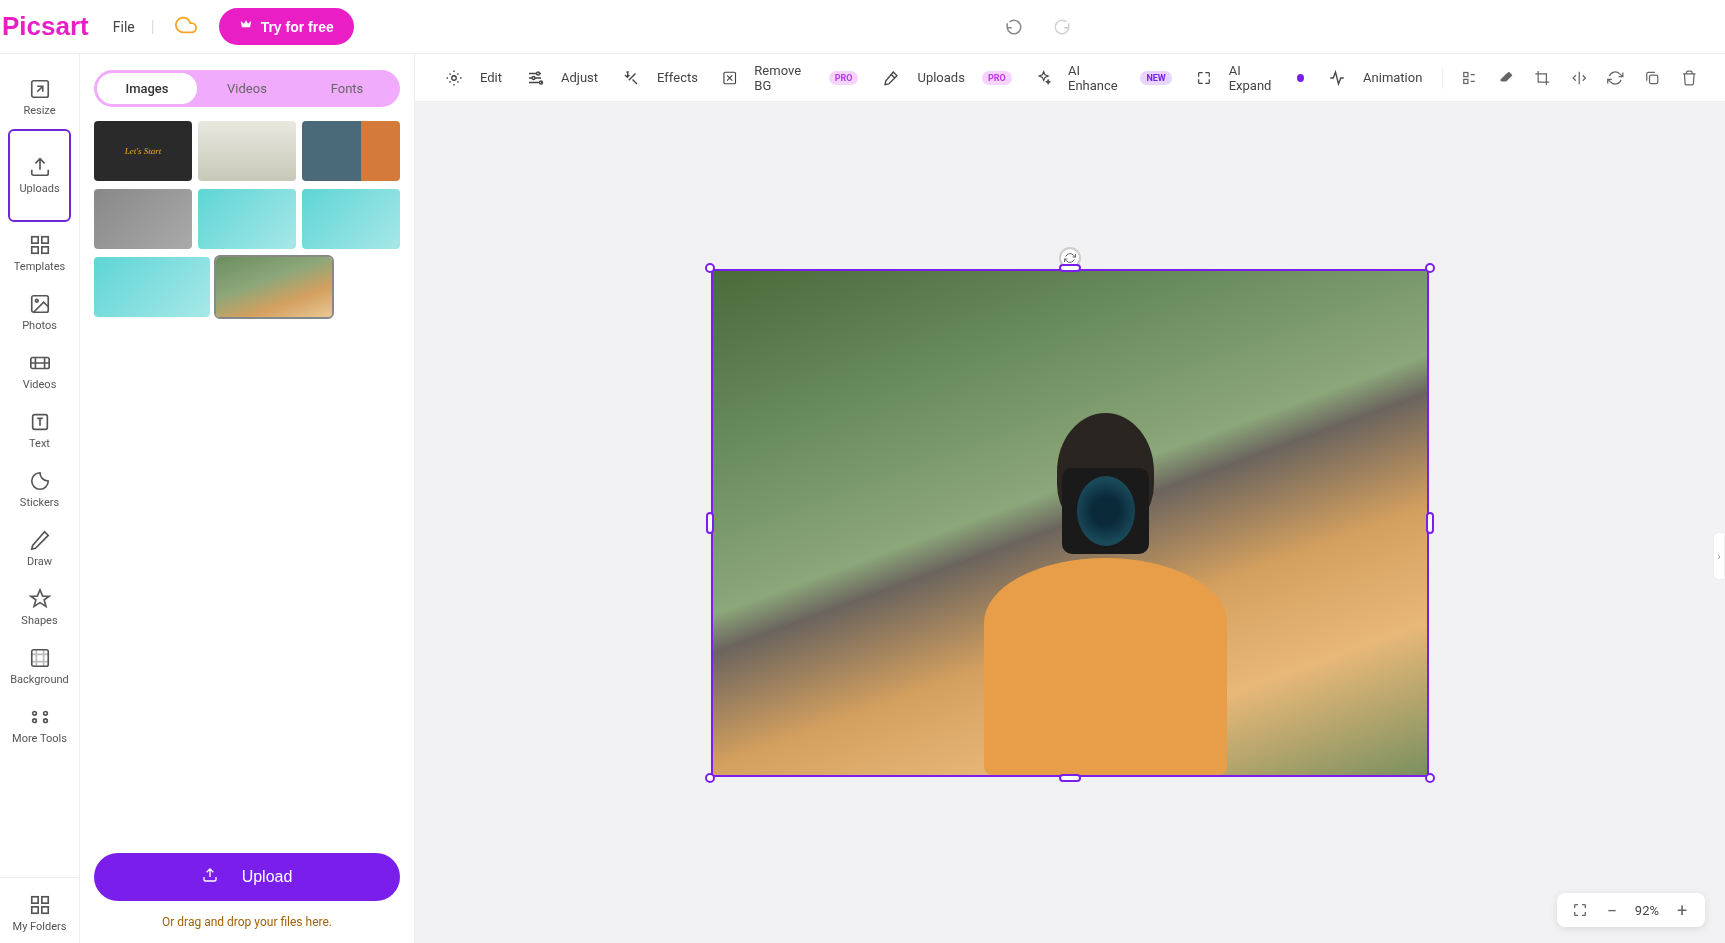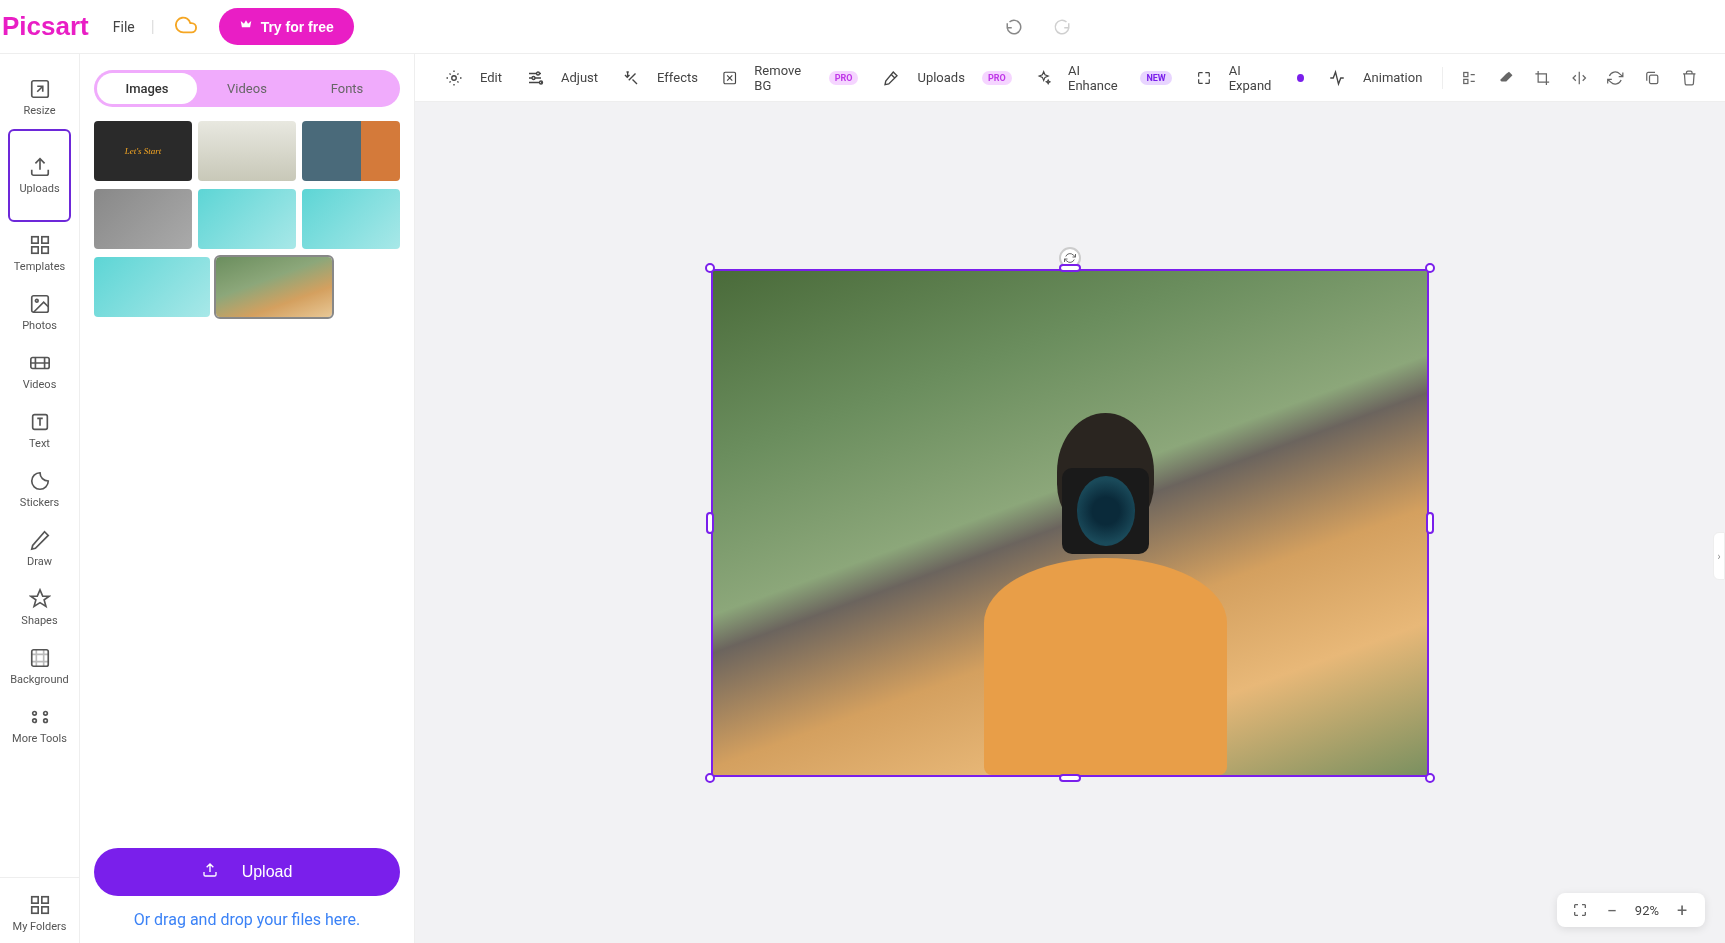--- a/index.html
+++ b/index.html
@@ -29,21 +29,21 @@
 .tab.active { background: #fff; color: #333; font-weight: 500; }
 .thumbnails { flex: 1; overflow-y: auto; padding: 0 14px; }
 .thumb-row { display: flex; gap: 6px; margin-bottom: 8px; }
 .thumb { width: 116px; height: 60px; background: #ddd; border-radius: 4px; cursor: pointer; display: flex; align-items: center; justify-content: center; font-size: 9px; color: #fff; overflow: hidden; }
 .thumb.dark { background: #2a2a2a; color: #f5a623; font-style: italic; font-family: cursive; }
 .thumb.teal { background: linear-gradient(135deg, #5dd5d5, #a8e8e8); }
 .thumb.gray { background: linear-gradient(135deg, #888, #aaa); }
 .thumb.photo { background: linear-gradient(160deg, #6b8e5e 0%, #8ca77a 40%, #d4a05f 70%, #e8c896 100%); }
 .thumb.selected { outline: 2px solid #888; }
 .upload-btn { margin: 14px; background: #7a1feb; color: #fff; border: none; border-radius: 25px; padding: 14px 0; font-size: 16px; font-weight: 500; display: flex; align-items: center; justify-content: center; gap: 24px; cursor: pointer; }
-.drag-text { text-align: center; font-size: 16px; color: #3b82f6; margin-bottom: 14px; }
+.drag-text { text-align: center; font-size: 12px; color: #a16207; margin-bottom: 14px; }
 .panel-collapse { position: absolute; right: -12px; top: 380px; width: 12px; height: 48px; background: #fff; border: 1px solid #eee; border-radius: 0 6px 6px 0; display: flex; align-items: center; justify-content: center; cursor: pointer; font-size: 10px; color: #888; }
 
 
 .toolbar { position: absolute; left: 415px; top: 54px; right: 0; height: 48px; background: #fff; border-bottom: 1px solid #eee; display: flex; align-items: center; padding: 0 20px; gap: 4px; }
 .tool-btn { display: flex; align-items: center; gap: 17px; padding: 6px 10px; font-size: 13px; color: #444; cursor: pointer; border-radius: 6px; }
 .tool-btn svg { width: 18px; height: 18px; }
 .badge { font-size: 9px; font-weight: 700; padding: 2px 6px; border-radius: 8px; }
 .badge.pro { background: #f5d5ff; color: #c039e8; }
 .badge.new { background: #e8d5ff; color: #7a1feb; }
 .badge.dot { width: 8px; height: 8px; border-radius: 50%; background: #7a1feb; padding: 0; }

